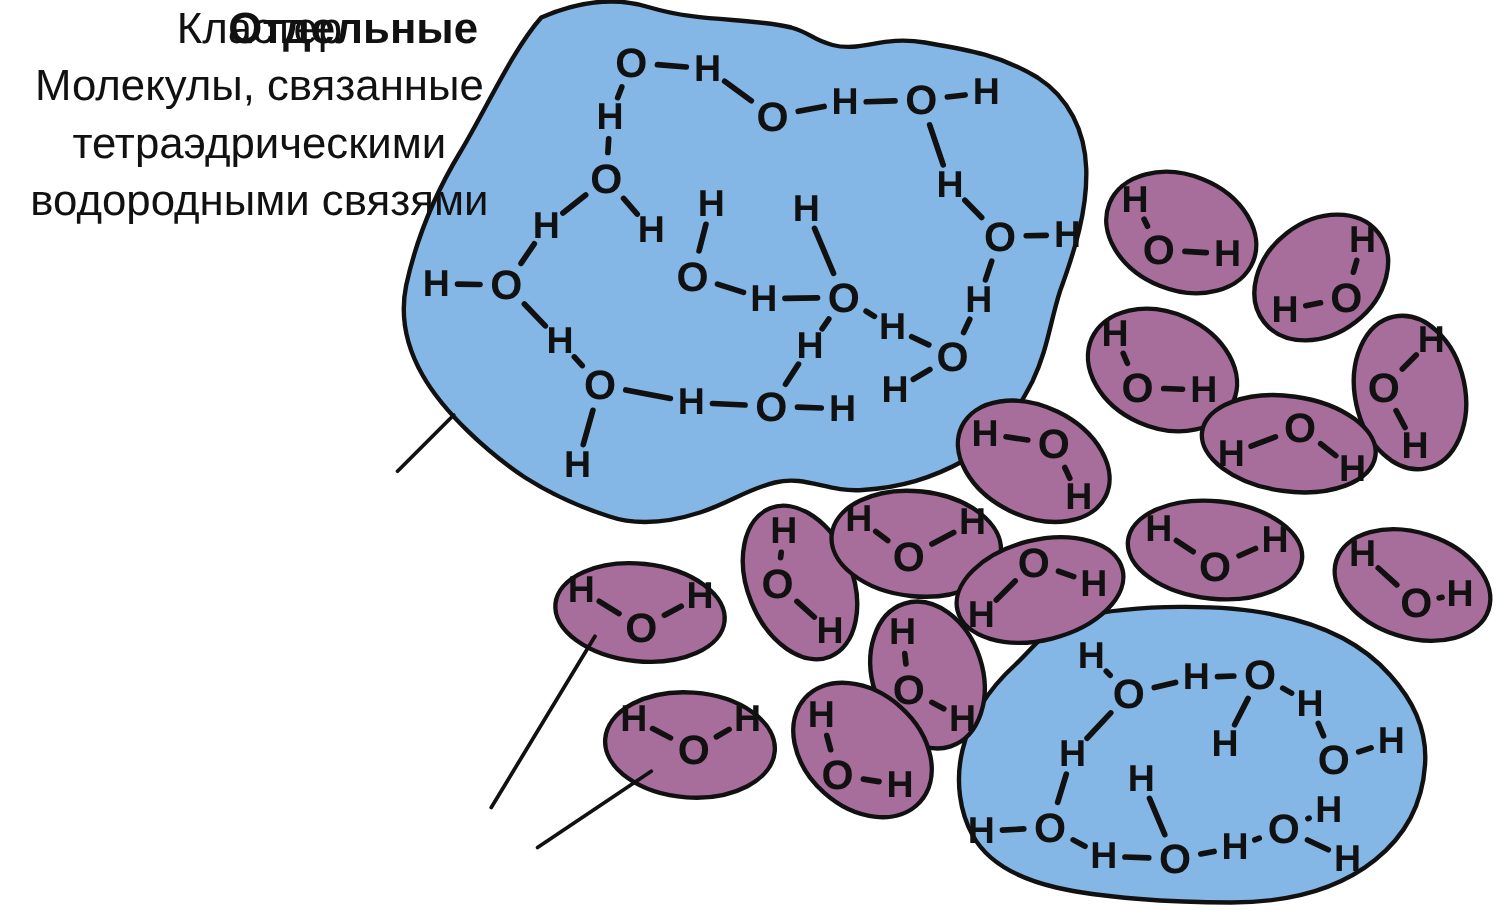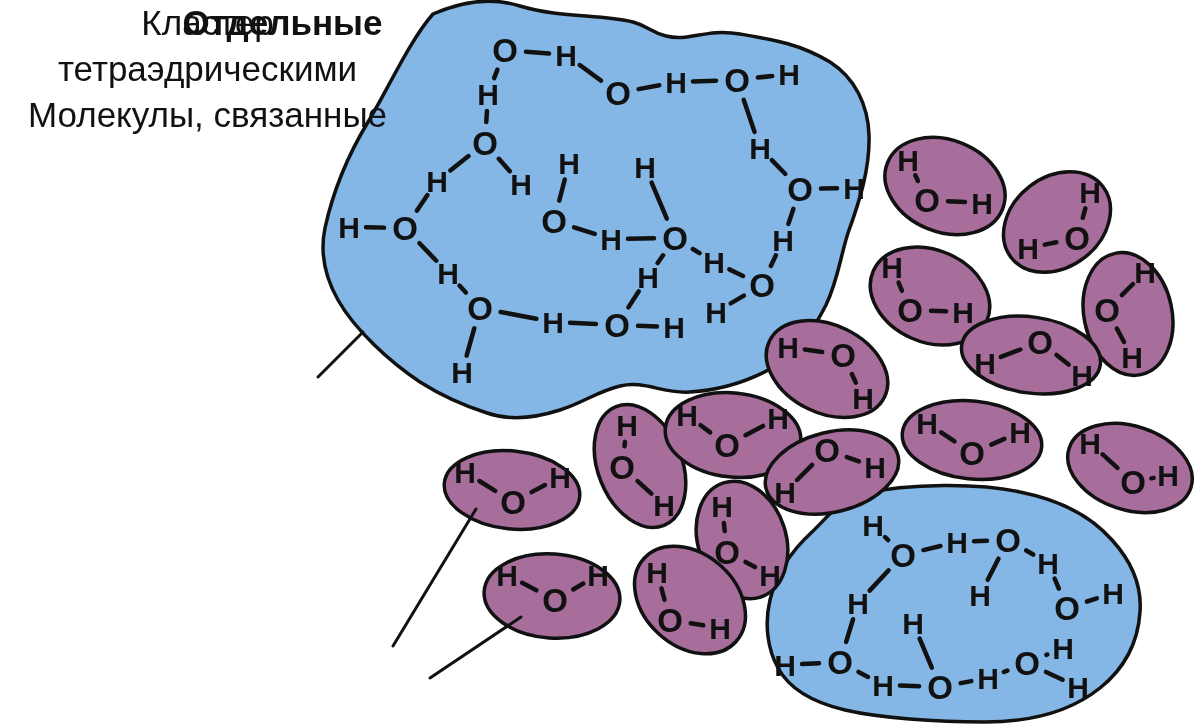--- a/index.html
+++ b/index.html
@@ -217,20 +217,21 @@
       <text x="1090" y="443" fill="#111111" font-family="&quot;Liberation Sans&quot;, sans-serif" font-size="30" font-weight="bold" text-anchor="middle" dominant-baseline="central">H</text>
       <text x="1133" y="482" fill="#111111" font-family="&quot;Liberation Sans&quot;, sans-serif" font-size="33" font-weight="bold" text-anchor="middle" dominant-baseline="central">O</text>
       <text x="1168" y="475" fill="#111111" font-family="&quot;Liberation Sans&quot;, sans-serif" font-size="30" font-weight="bold" text-anchor="middle" dominant-baseline="central">H</text>
       <line x1="318" y1="377" x2="363" y2="332" stroke="#111111" stroke-width="3" stroke-linecap="round"></line>
       <line x1="393" y1="646" x2="476" y2="509" stroke="#111111" stroke-width="3" stroke-linecap="round"></line>
       <line x1="430" y1="678" x2="521" y2="617" stroke="#111111" stroke-width="3" stroke-linecap="round"></line>
     </svg>
 
   <div class="label label-cluster">
     <span>Кластер</span>
+    <span>Молекулы, связанные</span>
     <span>тетраэдрическими</span>
-    <span>Молекулы, связанные</span>
+    <span>водородными связями</span>
   </div>
 
   <div class="label label-single">
     <span>Отдельные</span>
   </div>
 </div>
 
 </body></html>

